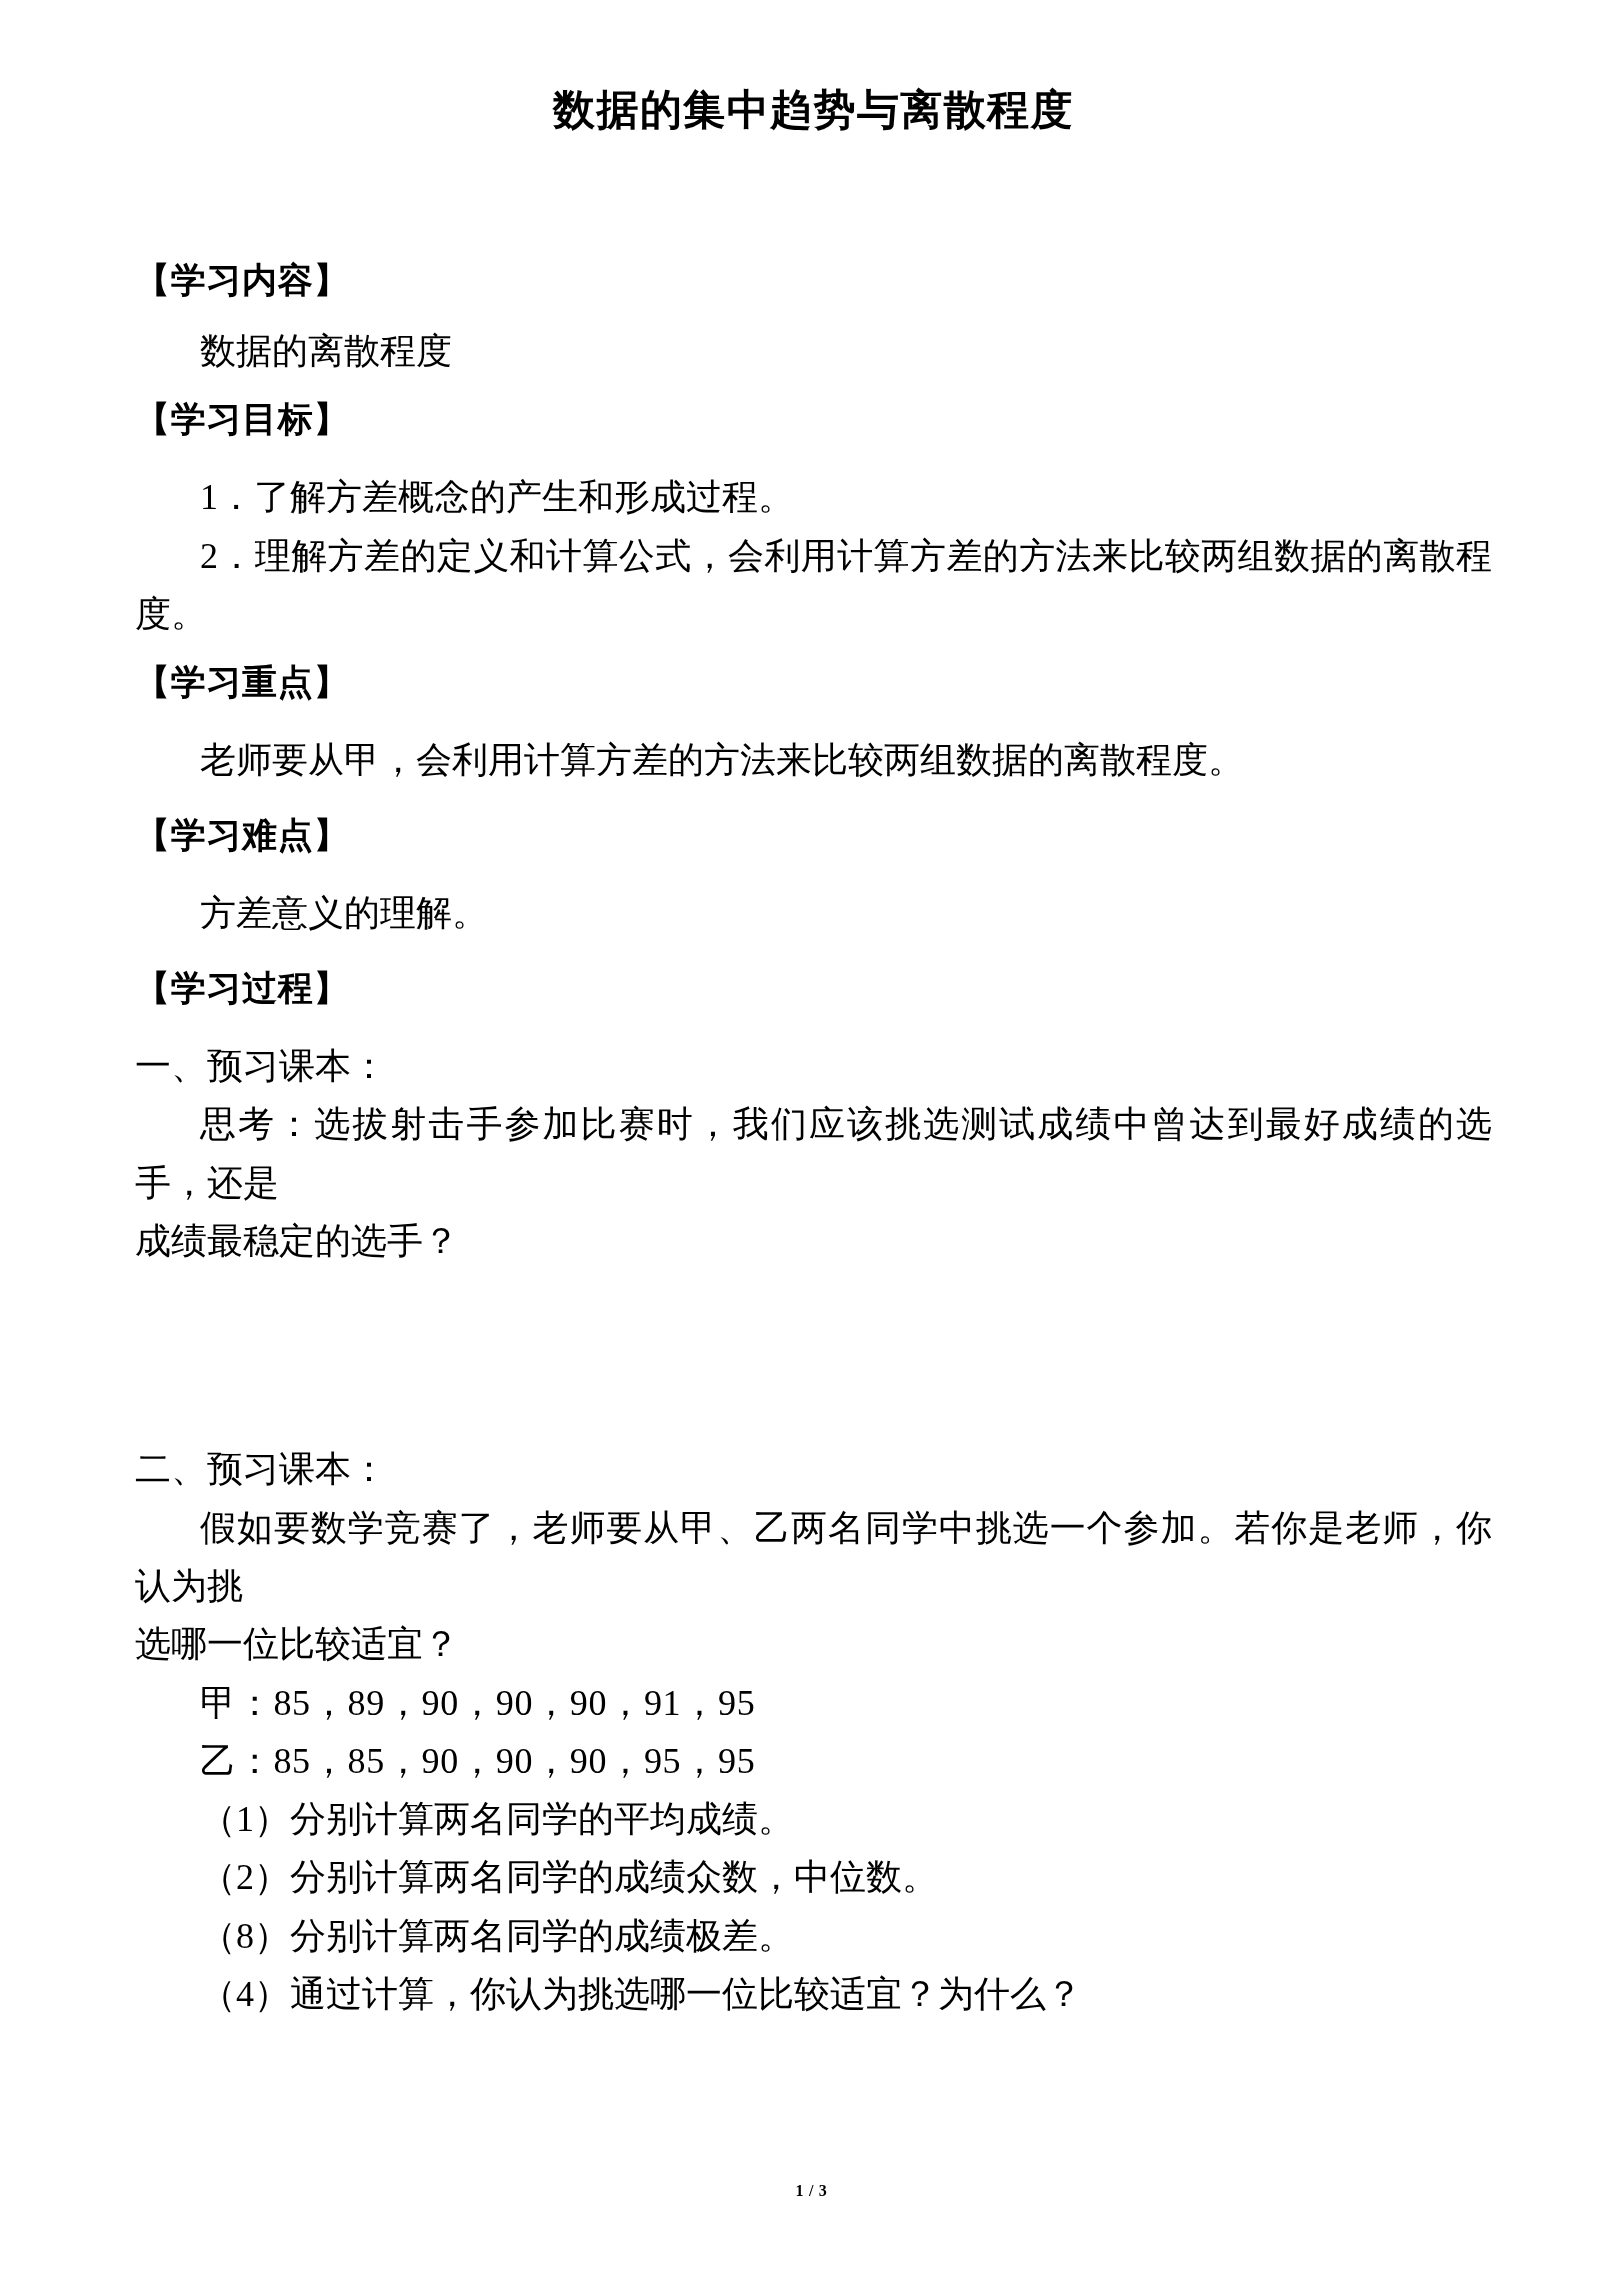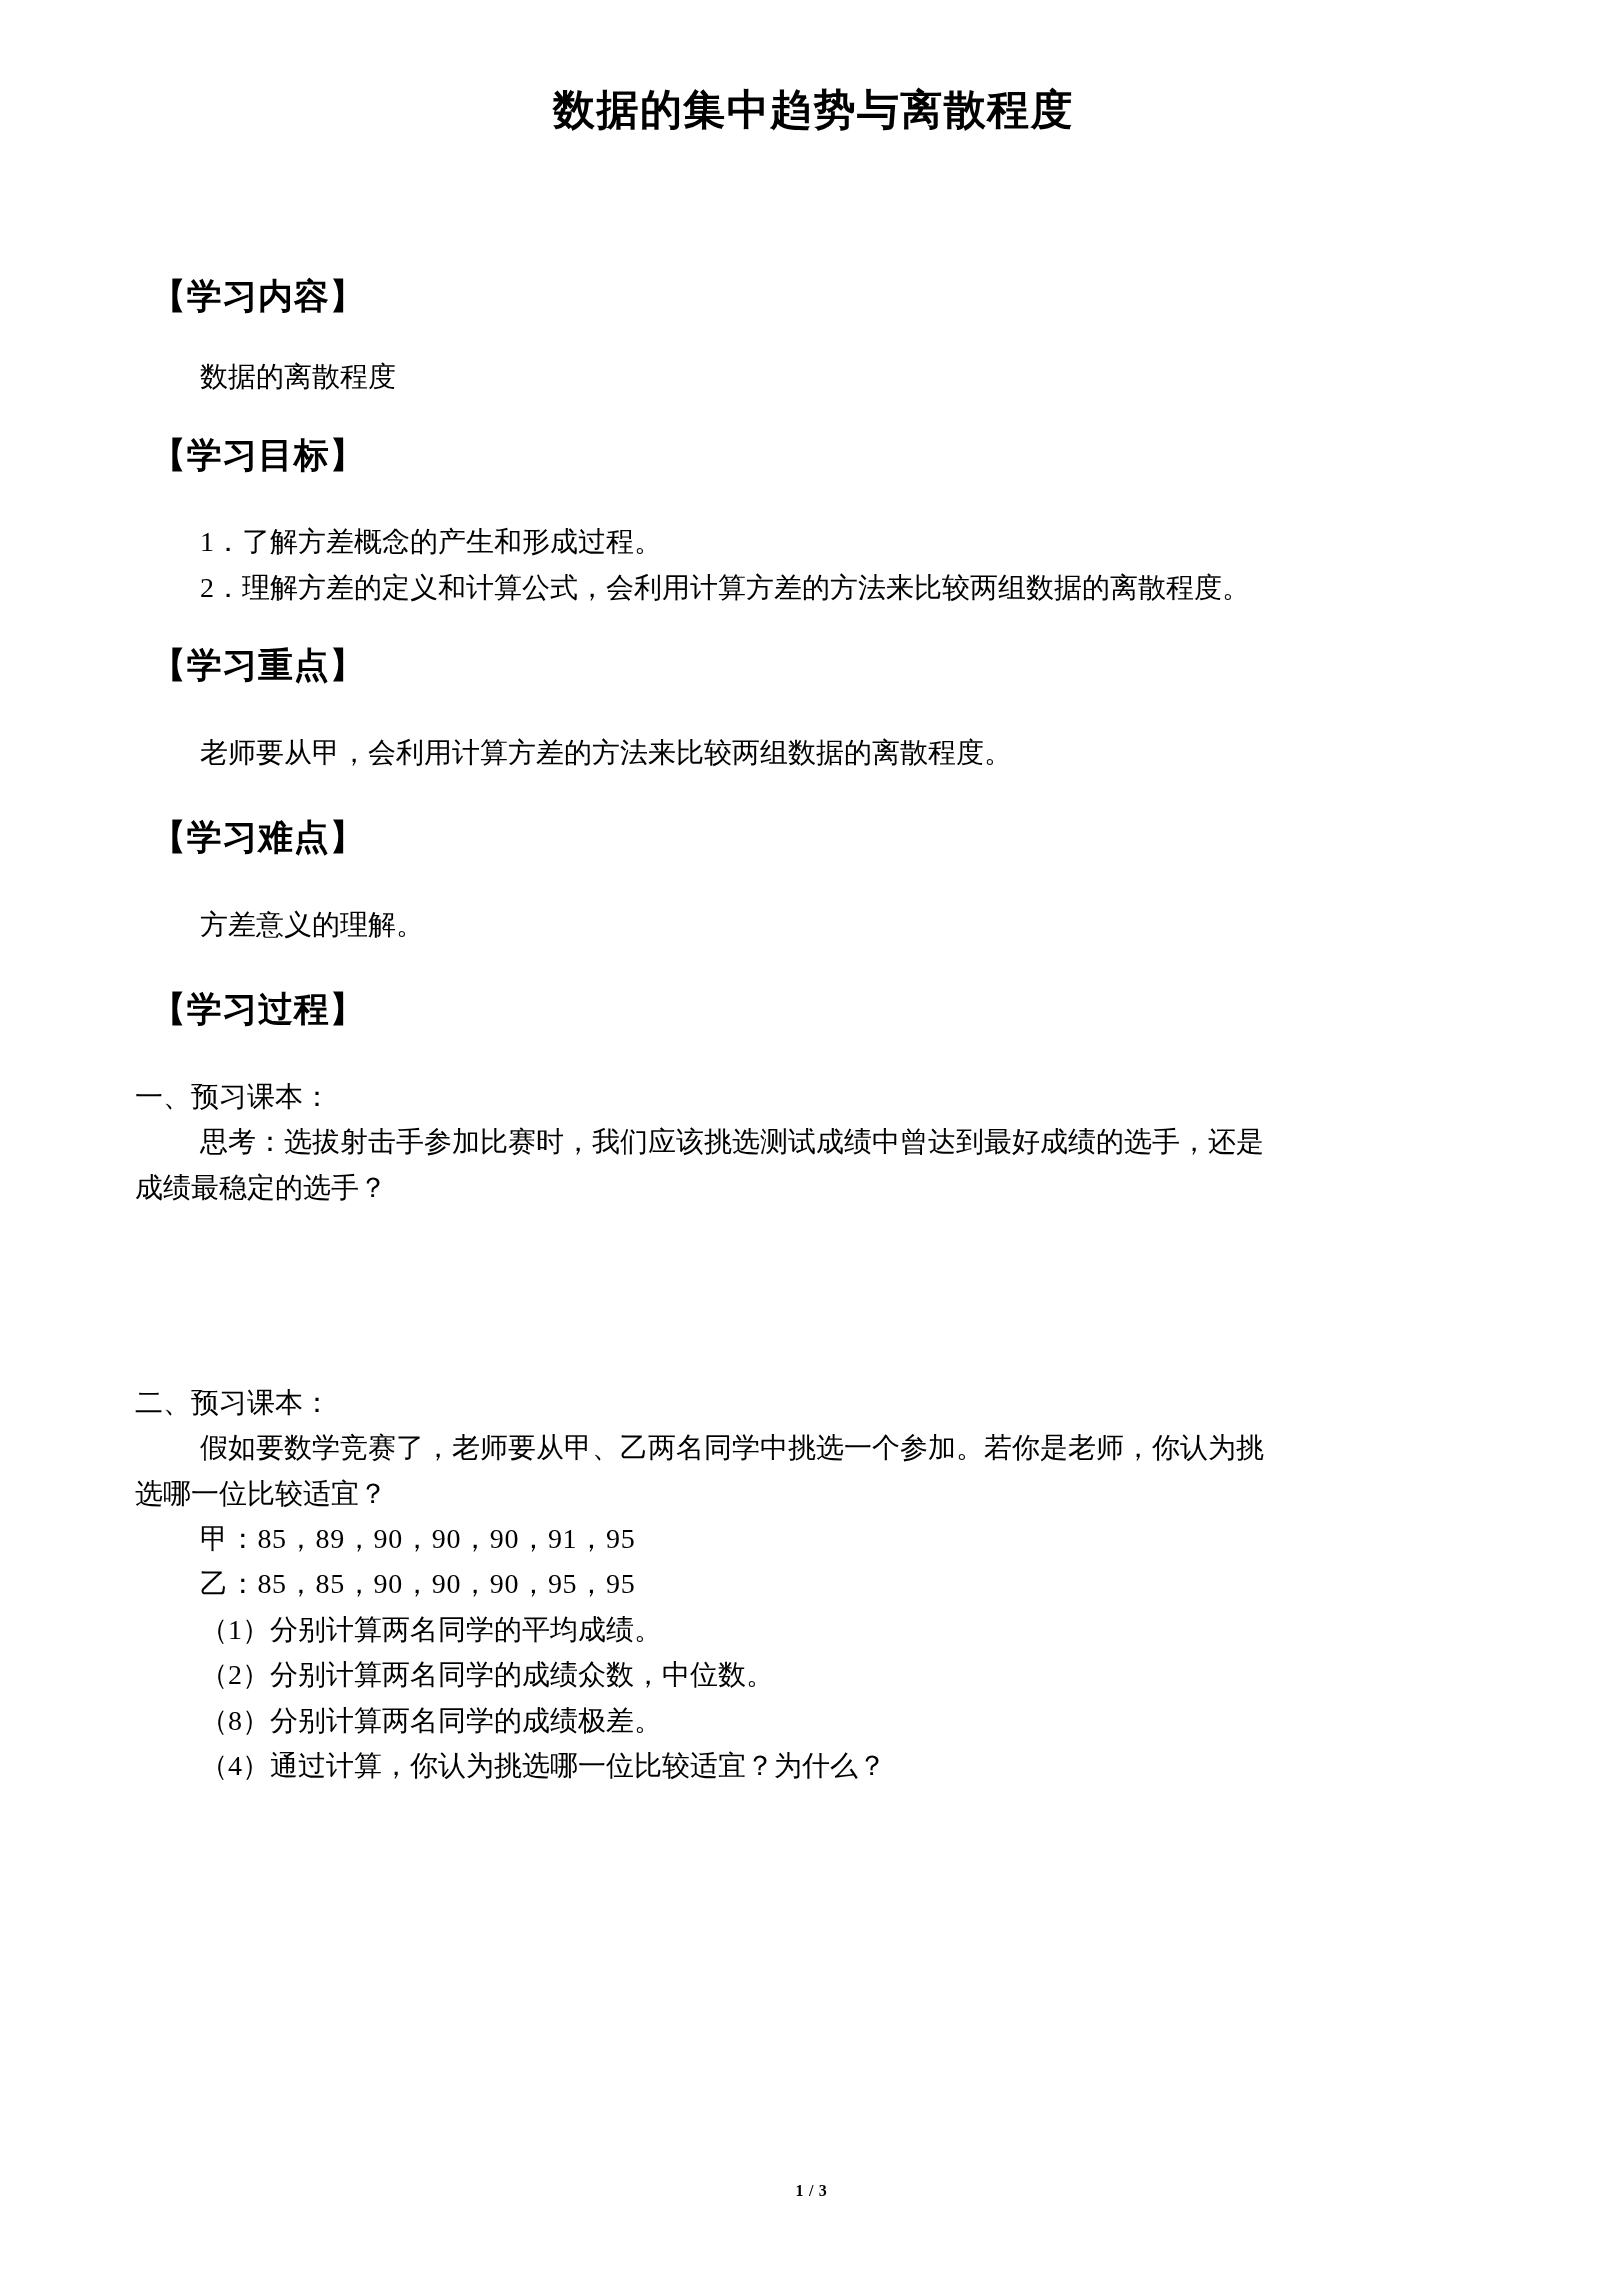--- a/index.html
+++ b/index.html
@@ -34,27 +34,27 @@
     letter-spacing: 1.4px;
     margin-top: 85px;
     margin-bottom: 0;
     line-height: 1.2;
   }
   .section-head {
     font-size: 35px;
     font-weight: bold;
     letter-spacing: 0.7px;
     line-height: 1.45;
-    margin: 16px;
+    margin: 0;
   }
   .gap-after-title {
     height: 121px;
   }
   .body-line {
-    font-size: 28px;
+    font-size: 36px;
     line-height: 1.62;
     margin: 0;
     text-align: justify;
   }
   .indent-2 {
     text-indent: 65px;
   }
   .sp-20 { height: 15px; }
   .sp-30 { height: 22px; }
   .blank-area { height: 170px; }

